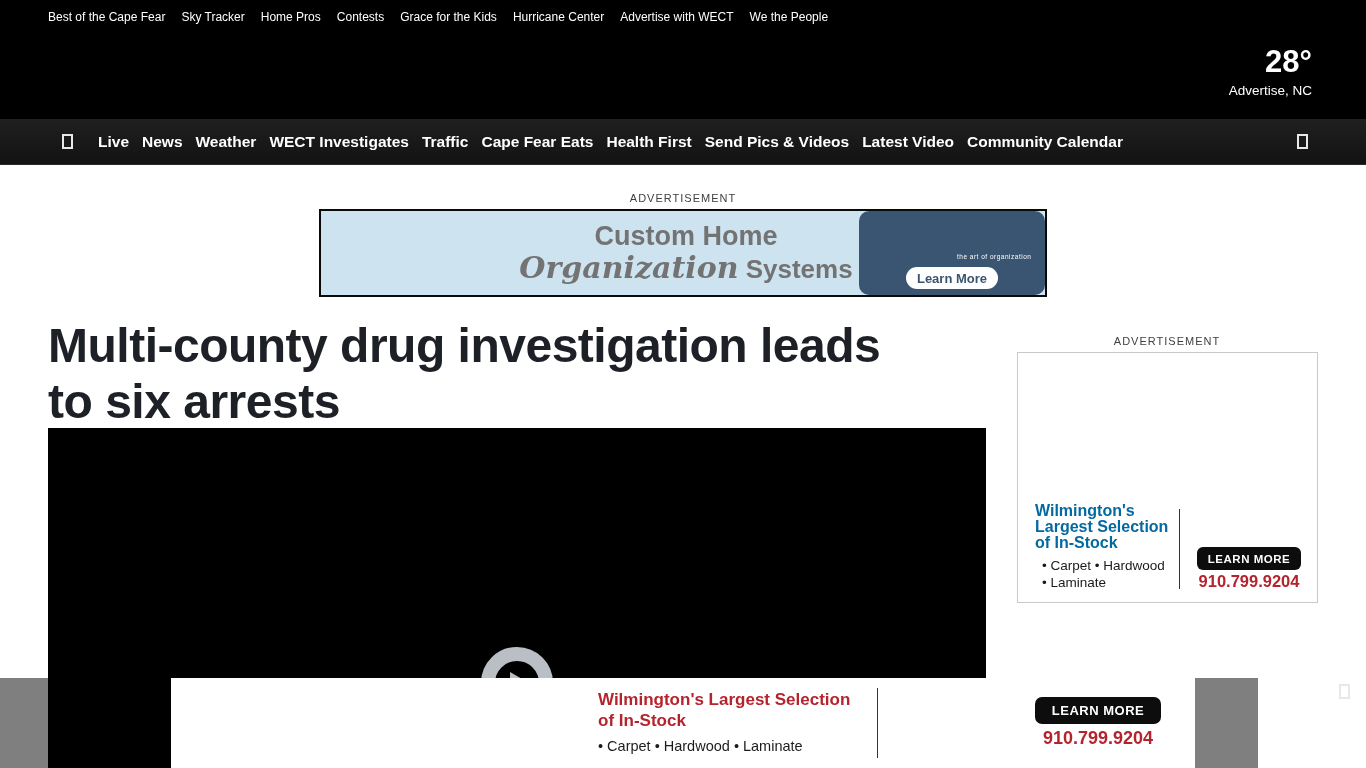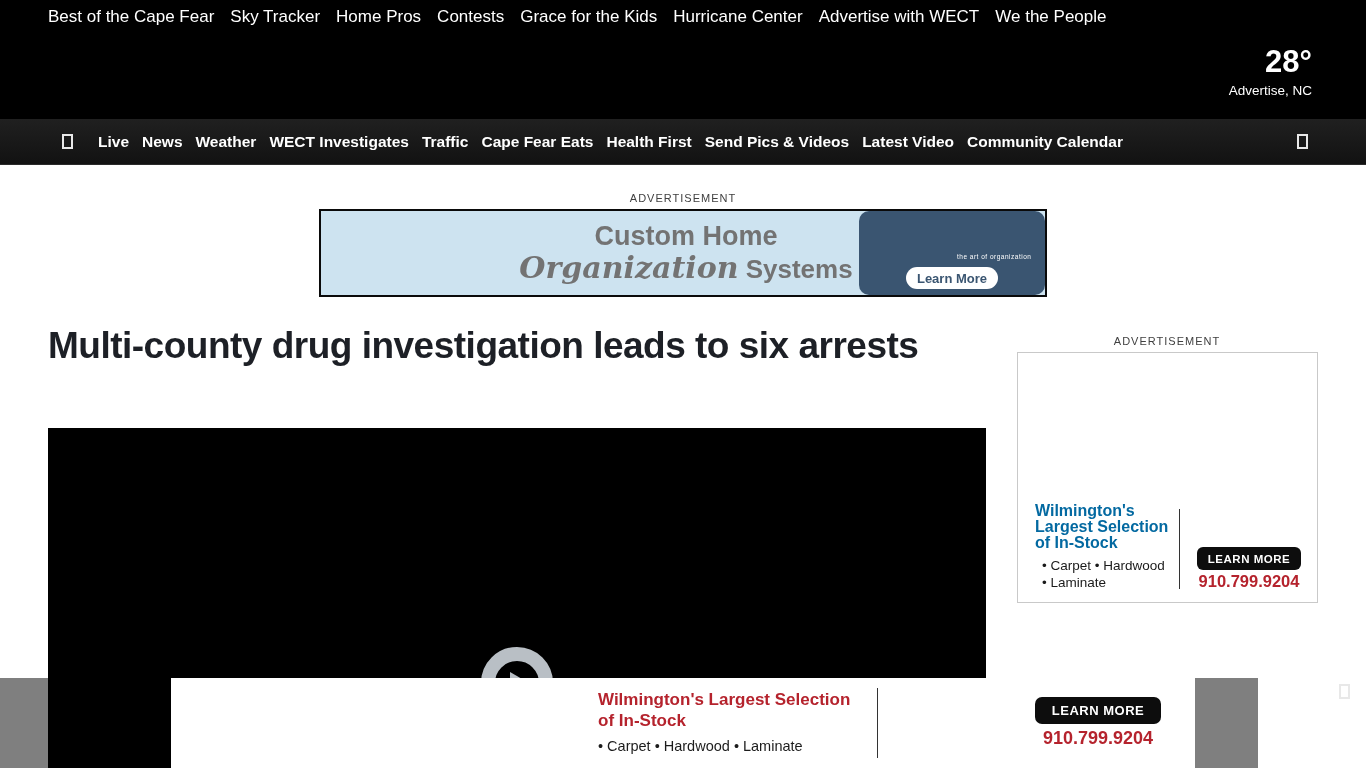--- a/index.html
+++ b/index.html
@@ -2,21 +2,21 @@
 <html><head>
 <meta charset="utf-8">
 <style>
   * { margin:0; padding:0; box-sizing:border-box; }
   html,body { width:1366px; height:768px; overflow:hidden; background:#fff;
     font-family:"Liberation Sans", sans-serif; }
 
   
   #top-links-bar { position:absolute; left:0; top:0; width:1366px; height:33px;
     background:#000; display:flex; align-items:center; padding-left:48px; gap:16px; }
-  #top-links-bar a { color:#fff; font-size:17px; text-decoration:none; white-space:nowrap; }
+  #top-links-bar a { color:#fff; font-size:12px; text-decoration:none; white-space:nowrap; }
 
   #header-main { position:absolute; left:0; top:33px; width:1366px; height:86px; background:#000; }
   #weather { position:absolute; right:54px; top:12px; text-align:right; color:#fff; cursor:pointer; }
   #weather .temp { font-size:31px; font-weight:bold; line-height:34px; }
   #weather .loc  { font-size:13.5px; margin-top:4px; }
 
   #nav-bar { position:absolute; left:0; top:119px; width:1366px; height:46px;
     background:linear-gradient(#202020,#121212); display:flex; align-items:center;
     padding-left:62px; gap:13px; border-bottom:1px solid #2a2a2a; }
   #nav-bar a { color:#fff; font-size:15.5px; font-weight:bold; text-decoration:none; white-space:nowrap; }
@@ -44,21 +44,21 @@
   #cf-logo { position:absolute; left:0; top:18px; width:186px; text-align:center;
     font-size:21px; letter-spacing:2px; white-space:nowrap; }
   #cf-logo .f { font-family:"DejaVu Serif", serif; font-style:italic; font-size:32px; }
   #cf-tagline { position:absolute; left:98px; top:42px; font-size:6.5px; letter-spacing:.5px; }
   #cf-cta { position:absolute; left:47px; top:56px; width:92px; height:22px; background:#fff;
     color:#3a5571; font-size:13px; font-weight:bold; border:none; border-radius:12px;
     display:flex; align-items:center; justify-content:center; cursor:pointer; }
 
   
   #headline { position:absolute; left:48px; top:318px; width:880px;
-    font-size:37px; font-weight:bold; line-height:56px; color:#1d2026; letter-spacing:-0.5px; }
+    font-size:48px; font-weight:bold; line-height:56px; color:#1d2026; letter-spacing:-0.5px; }
 
   
   #video { position:absolute; left:48px; top:428px; width:938px; height:340px; background:#000; z-index:1; }
   #play-ring { position:absolute; left:433px; top:219px; width:72px; height:72px;
     border:14px solid #b9bfc5; border-radius:50%; cursor:pointer; }
   #play-tri { position:absolute; left:15px; top:11px; width:0; height:0;
     border-left:19px solid #b9bfc5; border-top:11px solid transparent; border-bottom:11px solid transparent; }
 
   
   #side-ad { position:absolute; left:1017px; top:352px; width:301px; height:251px;

